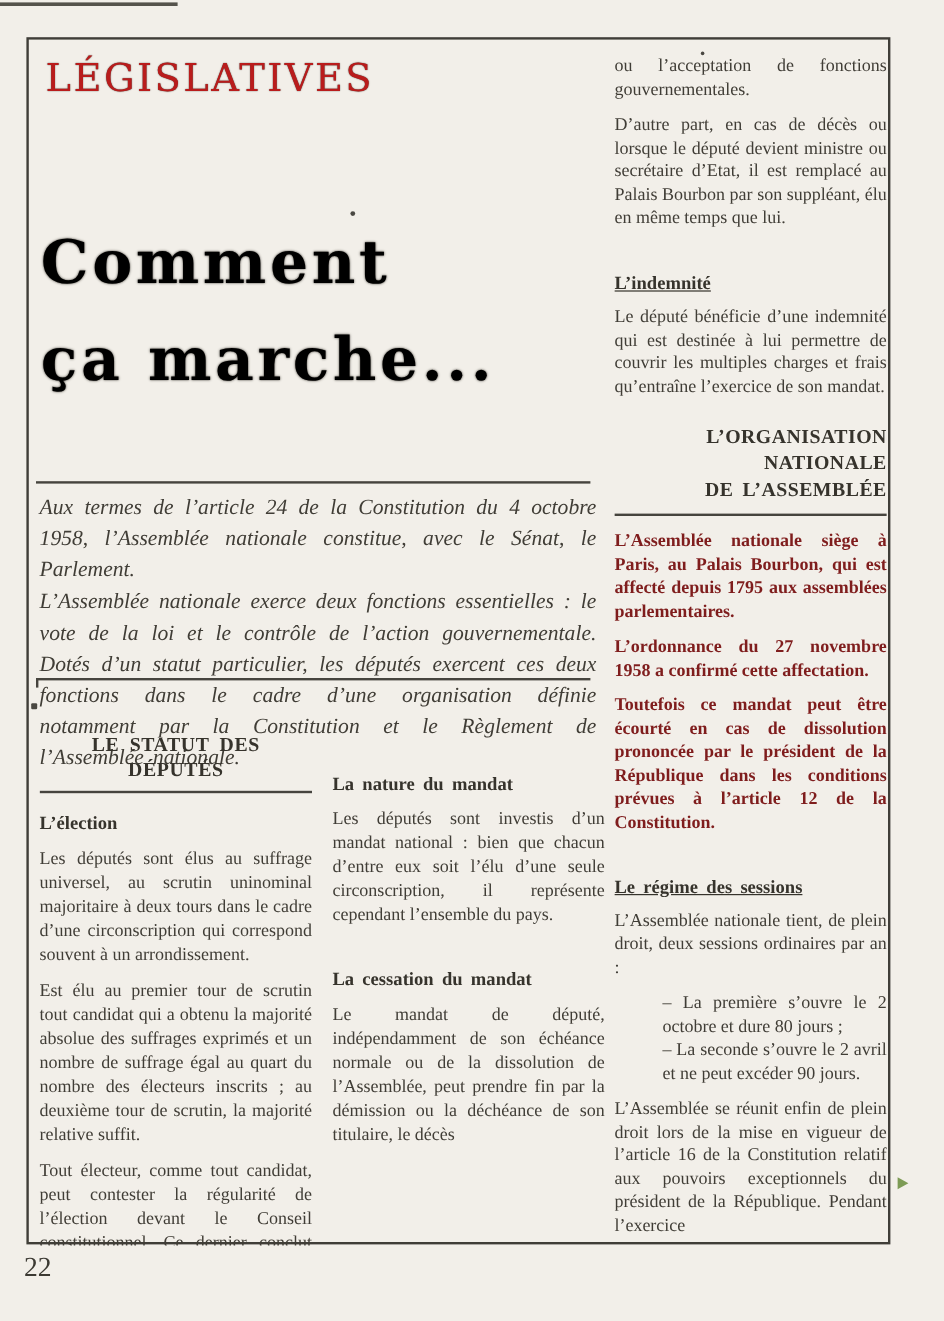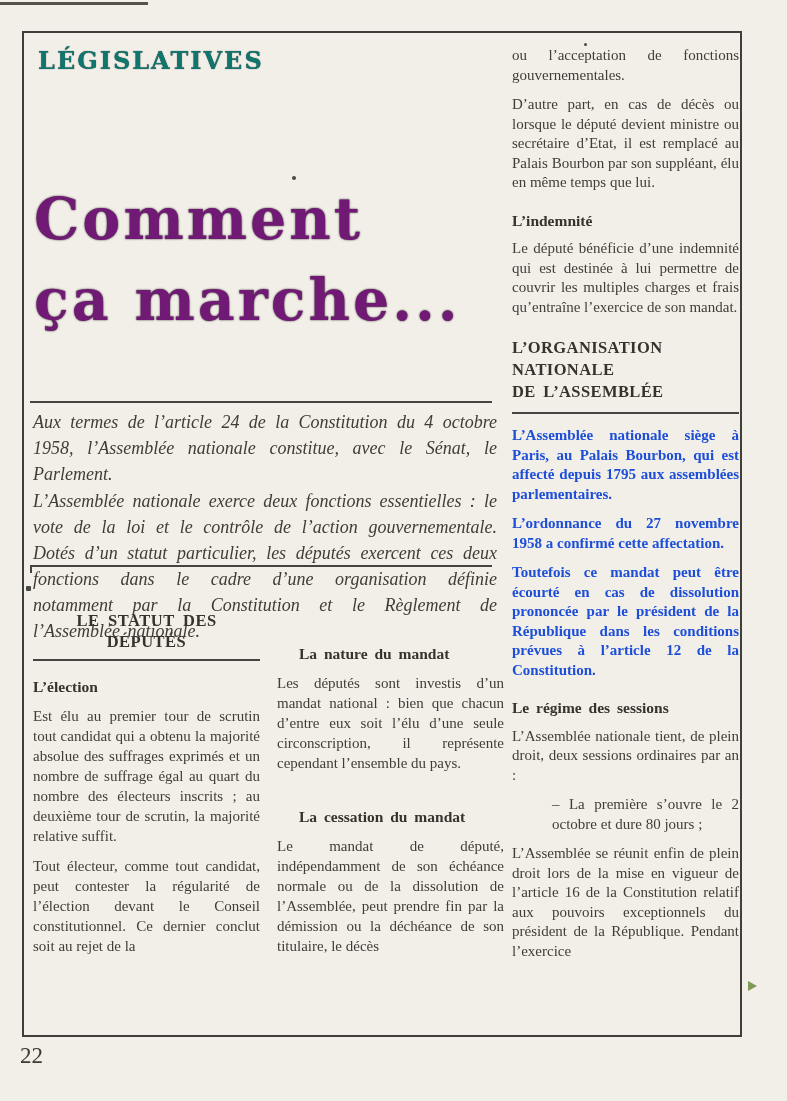--- a/index.html
+++ b/index.html
@@ -23,35 +23,35 @@
   .frame {
     position: absolute; left: 22px; top: 31px;
     width: 720px; height: 1006px;
     border: 2px solid #403e38;
     background: transparent;
   }
 
   .kicker {
     position: absolute; left: 38px; top: 46px;
     font-family: "DejaVu Serif", serif;
-    font-weight: 700;
-    font-size: 24px;
+    font-weight: 400;
+    font-size: 32px;
     letter-spacing: 2px;
-    color: #0f766e;
+    color: #b91c1c;
     text-shadow: 0 0 1px #332f27;
   }
 
   .big-title {
     position: absolute; left: 34px; top: 178px;
     font-family: "DejaVu Serif", serif;
     font-weight: 900;
-    font-size: 57px;
+    font-size: 50px;
     line-height: 81px;
     letter-spacing: 3px;
-    color: #701a75;
+    color: #000000;
     text-shadow: 0 0 2px #2f2b24;
   }
 
   .rule {
     position: absolute;
     height: 2px;
     background: #46443e;
   }
   .rule-intro-top { left: 30px; top: 401px; width: 462px; }
   .rule-intro-bottom { left: 30px; top: 565px; width: 462px; }
@@ -102,37 +102,37 @@
   }
 
   .h3 {
     font-weight: bold;
     font-size: 15.5px;
     word-spacing: 3px;
     color: #36332c;
     margin: 16px 0 9px 0;
     text-align: left;
   }
-  .col-middle .h3 { margin-top: 34px; margin-left: 22px; }
-  .col-right .h3 { margin-top: 18px; }
+  .col-middle .h3 { margin-top: 34px; }
+  .col-right .h3 { margin-top: 34px; text-decoration: underline; }
 
   .org-heading {
     font-weight: bold;
     font-size: 16.5px;
     line-height: 22px;
     letter-spacing: 0.4px;
     word-spacing: 3px;
     color: #36332c;
     border-bottom: 2px solid #46443e;
     padding-bottom: 9px;
     margin: 20px 0 12px 0;
-    text-align: left;
-  }
-
-  .bold-para { font-weight: bold; color: #1d4ed8; }
+    text-align: right;
+  }
+
+  .bold-para { font-weight: bold; color: #7f1d1d; }
 
   .list-line { display: block; margin-left: 40px; }
 
   .page-number {
     position: absolute; left: 20px; top: 1043px;
     font-size: 23px;
     color: #3c3a33;
   }
 
   .green-arrow {
@@ -168,20 +168,21 @@
   <p>Aux termes de l’article 24 de la Constitution du 4 octobre 1958, l’Assemblée nationale constitue, avec le Sénat, le Parlement.</p>
   <p>L’Assemblée nationale exerce deux fonctions essentielles : le vote de la loi et le contrôle de l’action gouvernementale. Dotés d’un statut particulier, les députés exercent ces deux fonctions dans le cadre d’une organisation définie notamment par la Constitution et le Règlement de l’Assemblée nationale.</p>
 </div>
 
 <div class="rule rule-intro-bottom"></div>
 <div class="rule-tick"></div>
 
 <div class="col col-left">
   <div class="h2">LE STATUT DES DÉPUTÉS</div>
   <div class="h3">L’élection</div>
+  <p>Les députés sont élus au suffrage universel, au scrutin uninominal majoritaire à deux tours dans le cadre d’une circonscription qui correspond souvent à un arrondissement.</p>
   <p>Est élu au premier tour de scrutin tout candidat qui a obtenu la majorité absolue des suffrages exprimés et un nombre de suffrage égal au quart du nombre des électeurs inscrits ; au deuxième tour de scrutin, la majorité relative suffit.</p>
   <p>Tout électeur, comme tout candidat, peut contester la régularité de l’élection devant le Conseil constitutionnel. Ce dernier conclut soit au rejet de la</p>
 </div>
 
 <div class="col col-middle">
   <div class="h3">La nature du mandat</div>
   <p>Les députés sont investis d’un mandat national : bien que chacun d’entre eux soit l’élu d’une seule circonscription, il représente cependant l’ensemble du pays.</p>
   <div class="h3">La cessation du mandat</div>
   <p>Le mandat de député, indépendamment de son échéance normale ou de la dissolution de l’Assemblée, peut prendre fin par la démission ou la déchéance de son titulaire, le décès</p>
 </div>
@@ -196,20 +197,21 @@
     <div>NATIONALE</div>
     <div>DE L’ASSEMBLÉE</div>
   </div>
   <p class="bold-para">L’Assemblée nationale siège à Paris, au Palais Bourbon, qui est affecté depuis 1795 aux assemblées parlementaires.</p>
   <p class="bold-para">L’ordonnance du 27 novembre 1958 a confirmé cette affectation.</p>
   <p class="bold-para">Toutefois ce mandat peut être écourté en cas de dissolution prononcée par le président de la République dans les conditions prévues à l’article 12 de la Constitution.</p>
   <div class="h3">Le régime des sessions</div>
   <p>L’Assemblée nationale tient, de plein droit, deux sessions ordinaires par an :</p>
   <p>
     <span class="list-line">– La première s’ouvre le 2 octobre et dure 80 jours ;</span>
+    <span class="list-line">– La seconde s’ouvre le 2 avril et ne peut excéder 90 jours.</span>
   </p>
   <p>L’Assemblée se réunit enfin de plein droit lors de la mise en vigueur de l’article 16 de la Constitution relatif aux pouvoirs exceptionnels du président de la République. Pendant l’exercice</p>
 </div>
 
 <div class="page-number">22</div>
 
 <div class="green-arrow"></div>
 
 <div class="speck speck-1"></div>
 <div class="speck speck-2"></div>

